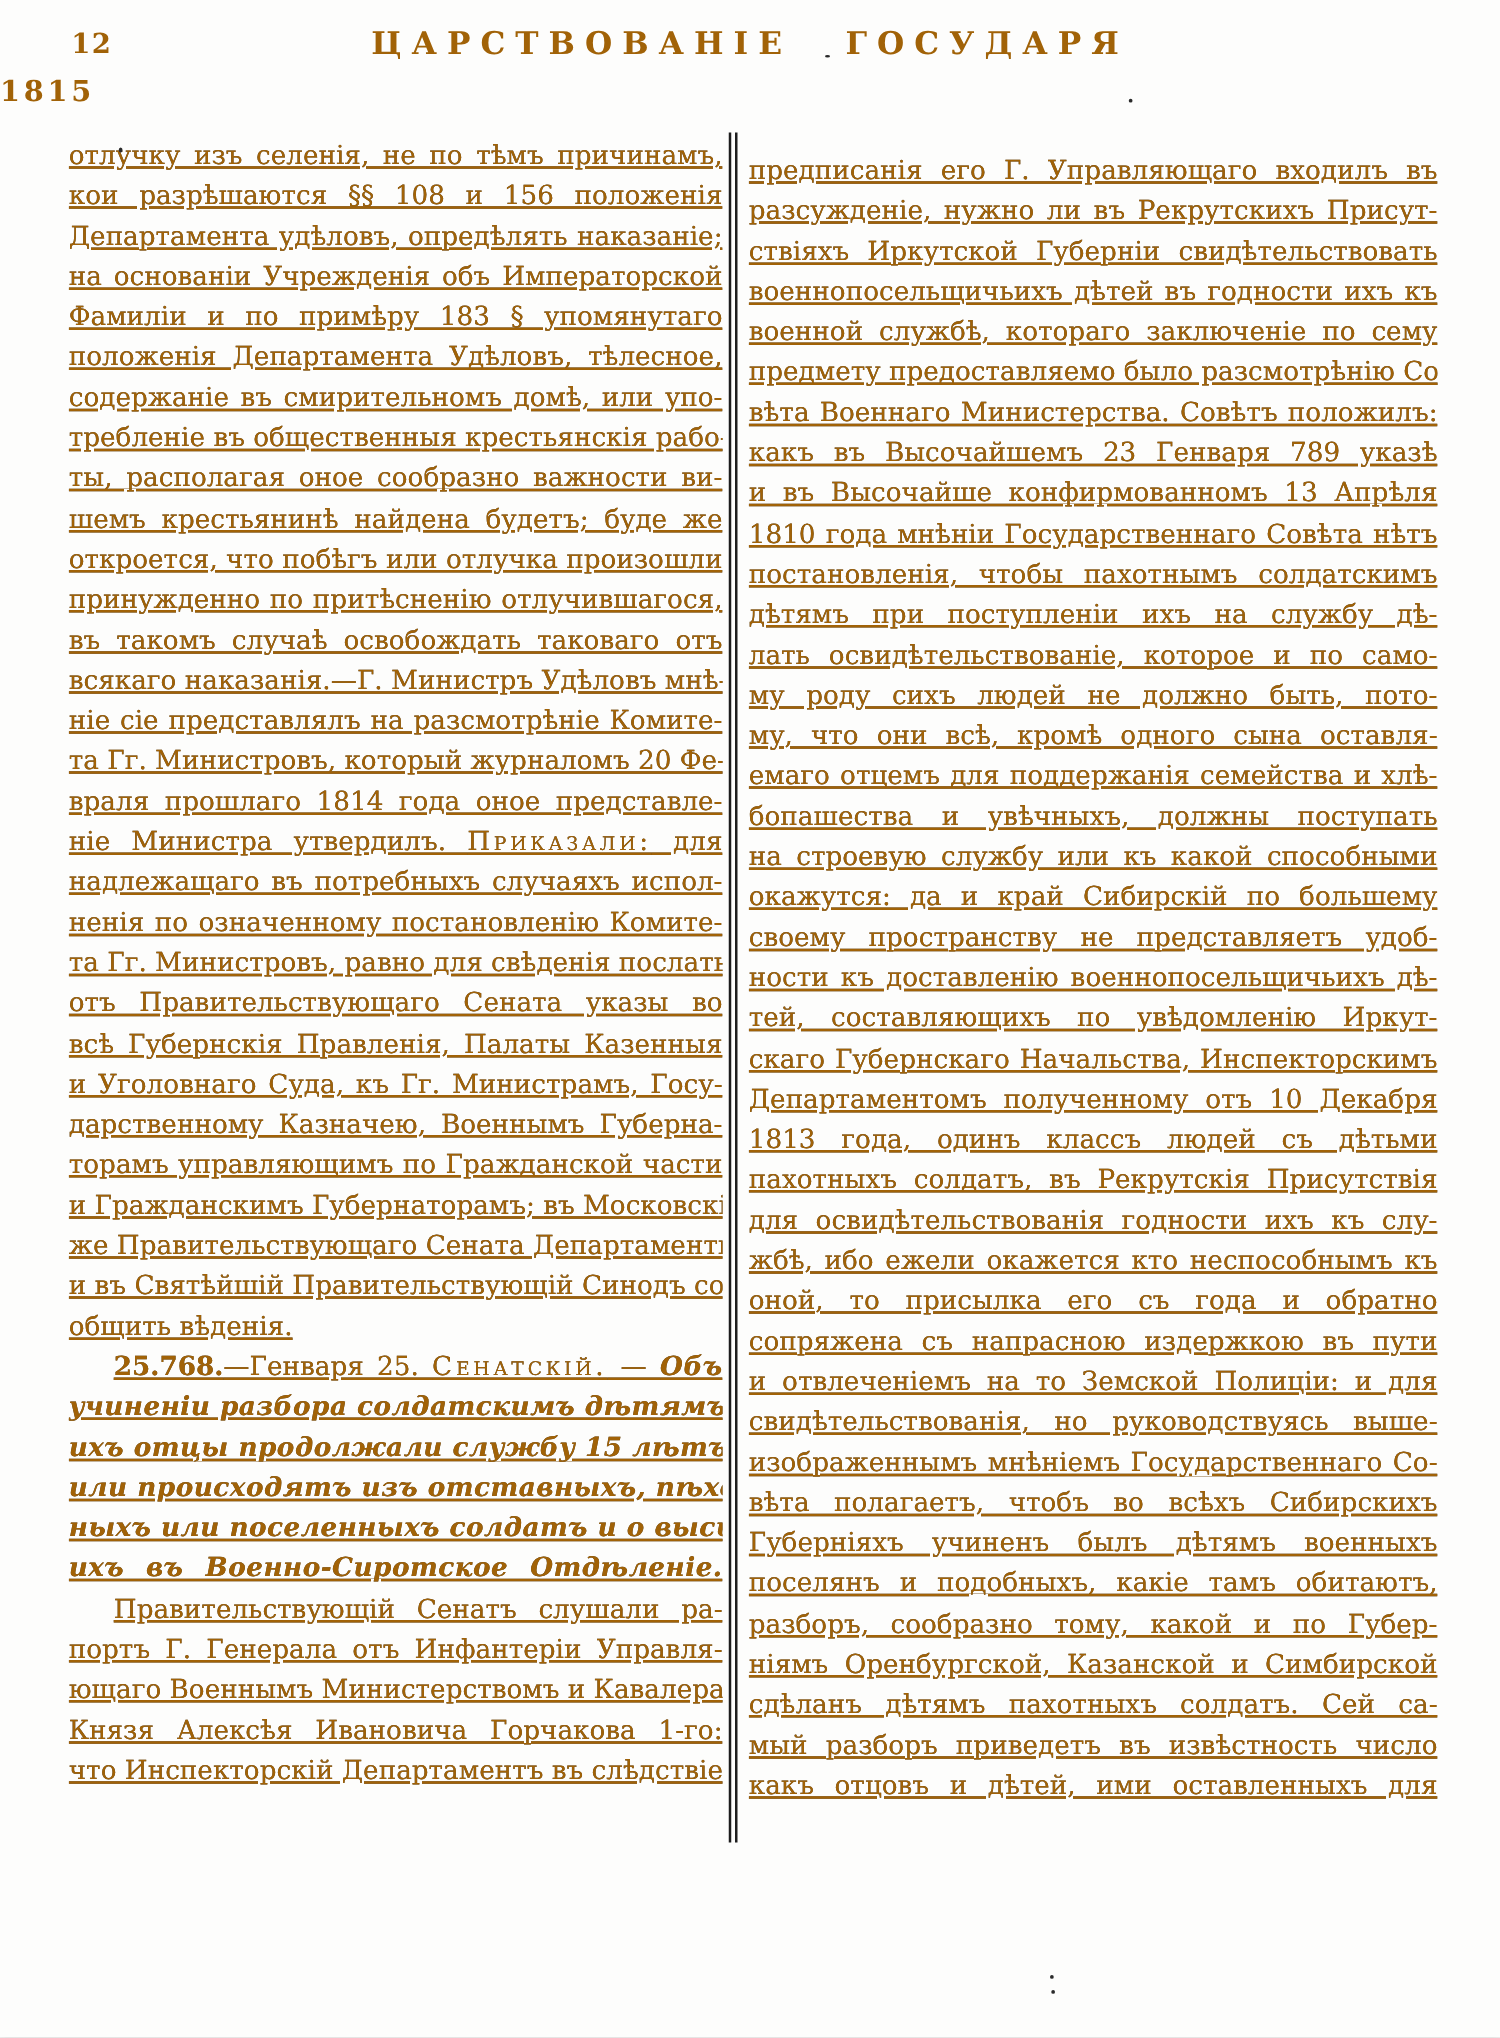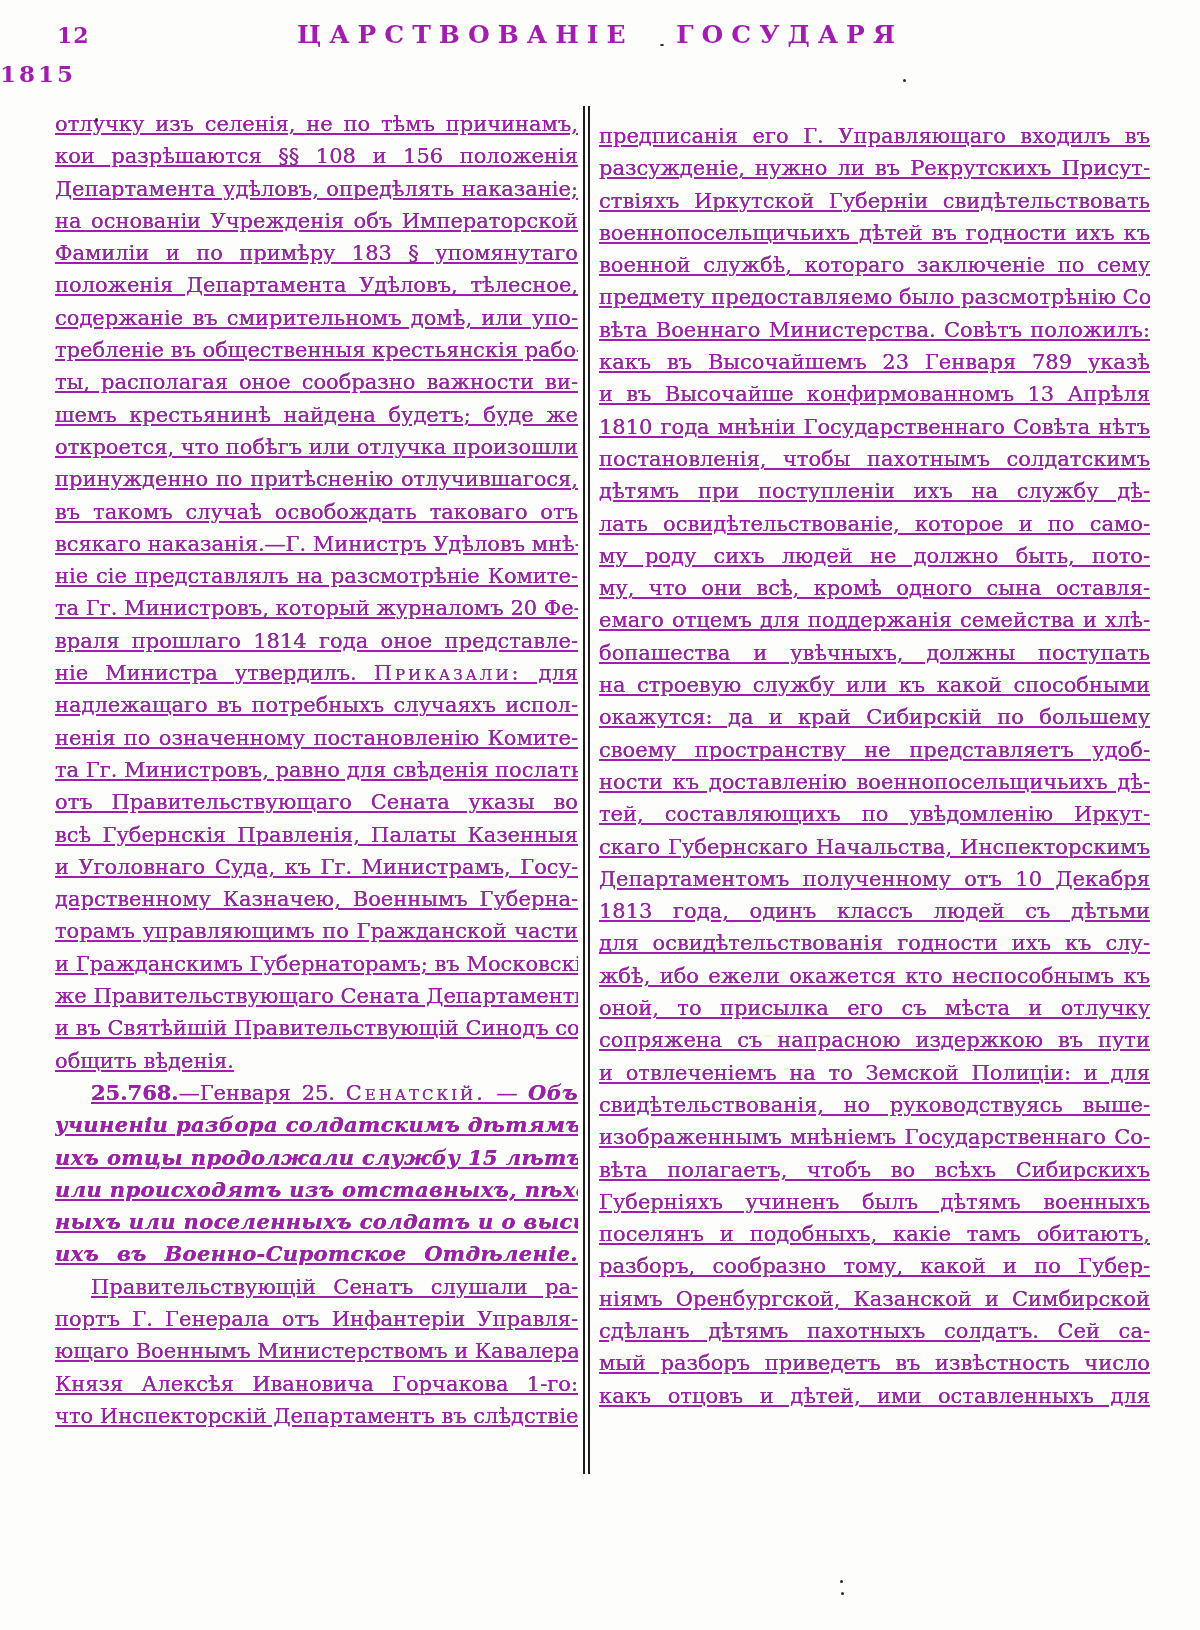--- a/index.html
+++ b/index.html
@@ -1,18 +1,18 @@
 <!DOCTYPE html>
 <html><head>
 <meta charset="utf-8">
 <style>
   html,body{margin:0;padding:0;background:#e8e8e8;}
   .page{
     position:relative; width:1200px; height:1630px;
-    background:#fdfdfc; color:#a21caf;
+    background:#fdfdfc; color:#a16207;
     font-family:"DejaVu Serif", serif;
     overflow:hidden;
     box-shadow:0 0 6px rgba(0,0,0,.25);
   }
   .pagenum{
     position:absolute; left:57px; top:22px;
     font-size:22px; font-weight:bold; letter-spacing:1px;
   }
   .header-title{
     position:absolute; left:0; top:20px; width:100%;
@@ -127,23 +127,24 @@
         <div class="line"><span class="s-n">емаго отцемъ для поддержанія семейства и хлѣ-</span></div>
         <div class="line"><span class="s-n">бопашества и увѣчныхъ, должны поступать</span></div>
         <div class="line"><span class="s-n">на строевую службу или къ какой способными</span></div>
         <div class="line"><span class="s-n">окажутся: да и край Сибирскій по большему</span></div>
         <div class="line"><span class="s-n">своему пространству не представляетъ удоб-</span></div>
         <div class="line"><span class="s-n">ности къ доставленію военнопосельщичьихъ дѣ-</span></div>
         <div class="line"><span class="s-n">тей, составляющихъ по увѣдомленію Иркут-</span></div>
         <div class="line"><span class="s-n">скаго Губернскаго Начальства, Инспекторскимъ</span></div>
         <div class="line"><span class="s-n">Департаментомъ полученному отъ 10 Декабря</span></div>
         <div class="line"><span class="s-n">1813 года, одинъ классъ людей съ дѣтьми</span></div>
+        <div class="line"><span class="s-n">пахотныхъ солдатъ, въ Рекрутскія Присутствія</span></div>
         <div class="line"><span class="s-n">для освидѣтельствованія годности ихъ къ слу-</span></div>
         <div class="line"><span class="s-n">жбѣ, ибо ежели окажется кто неспособнымъ къ</span></div>
-        <div class="line"><span class="s-n">оной, то присылка его съ мѣста и отлучку</span></div>
+        <div class="line"><span class="s-n">оной, то присылка его съ года и обратно</span></div>
         <div class="line"><span class="s-n">сопряжена съ напрасною издержкою въ пути</span></div>
         <div class="line"><span class="s-n">и отвлеченіемъ на то Земской Полиціи: и для</span></div>
         <div class="line"><span class="s-n">свидѣтельствованія, но руководствуясь выше-</span></div>
         <div class="line"><span class="s-n">изображеннымъ мнѣніемъ Государственнаго Со-</span></div>
         <div class="line"><span class="s-n">вѣта полагаетъ, чтобъ во всѣхъ Сибирскихъ</span></div>
         <div class="line"><span class="s-n">Губерніяхъ учиненъ былъ дѣтямъ военныхъ</span></div>
         <div class="line"><span class="s-n">поселянъ и подобныхъ, какіе тамъ обитаютъ,</span></div>
         <div class="line"><span class="s-n">разборъ, сообразно тому, какой и по Губер-</span></div>
         <div class="line"><span class="s-n">ніямъ Оренбургской, Казанской и Симбирской</span></div>
         <div class="line"><span class="s-n">сдѣланъ дѣтямъ пахотныхъ солдатъ. Сей са-</span></div>

